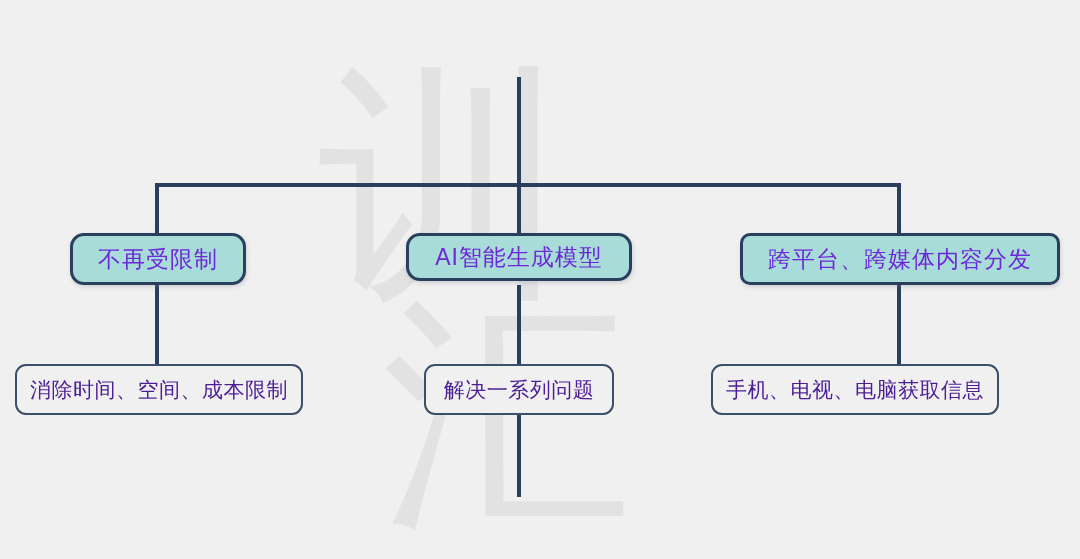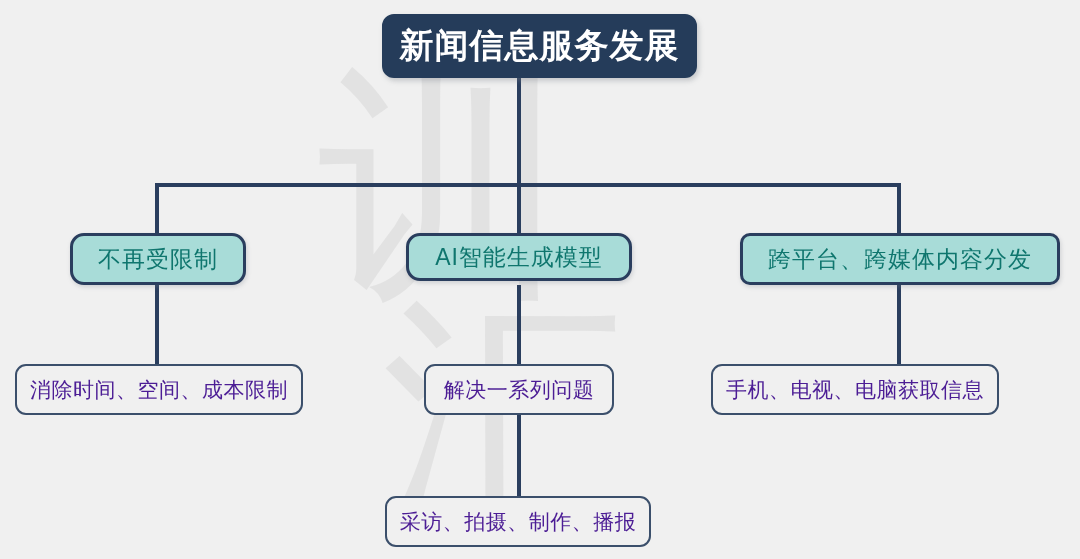--- a/index.html
+++ b/index.html
@@ -74,21 +74,21 @@
     font-size: 34px;
     font-weight: bold;
     letter-spacing: 1px;
     box-shadow: 2px 3px 5px rgba(120,125,135,0.35);
   }
 
   .node-branch {
     background: #a8dcd8;
     border: 3px solid #2a3e5e;
     border-radius: 14px;
-    color: #0f766e;
+    color: #6d28d9;
     font-size: 23px;
     font-weight: 400;
     letter-spacing: 1px;
     box-shadow: 1px 2px 4px rgba(120,125,135,0.28);
   }
 
   .node-leaf {
     background: #f0f0f0;
     border: 2px solid #3b4f6b;
     border-radius: 11px;
@@ -121,23 +121,20 @@
 
       <line x1="157" y1="285" x2="157" y2="365"></line>
 
       <line x1="519" y1="285" x2="519" y2="365"></line>
       <line x1="519" y1="413" x2="519" y2="497"></line>
 
       <line x1="899" y1="285" x2="899" y2="365"></line>
     </g>
   </svg>
 
-  <div class="node node-root" style="left:382px; top:14px; width:315px; height:64px;">
-    <span>新闻信息服务发展</span>
-  </div>
 
   <div class="node node-branch" style="left:70px; top:233px; width:176px; height:52px;">
     <span>不再受限制</span>
   </div>
 
   <div class="node node-branch" style="left:406px; top:233px; width:226px; height:48px;">
     <span>AI智能生成模型</span>
   </div>
 
   <div class="node node-branch" style="left:740px; top:233px; width:320px; height:52px;border-radius:10px;">
@@ -149,17 +146,14 @@
   </div>
 
   <div class="node node-leaf" style="left:424px; top:364px; width:190px; height:51px;">
     <span>解决一系列问题</span>
   </div>
 
   <div class="node node-leaf" style="left:711px; top:364px; width:288px; height:51px;">
     <span>手机、电视、电脑获取信息</span>
   </div>
 
-  <div class="node node-leaf" style="left:385px; top:496px; width:266px; height:51px;">
-    <span>采访、拍摄、制作、播报</span>
-  </div>
 
 </div>
 
 </body></html>

